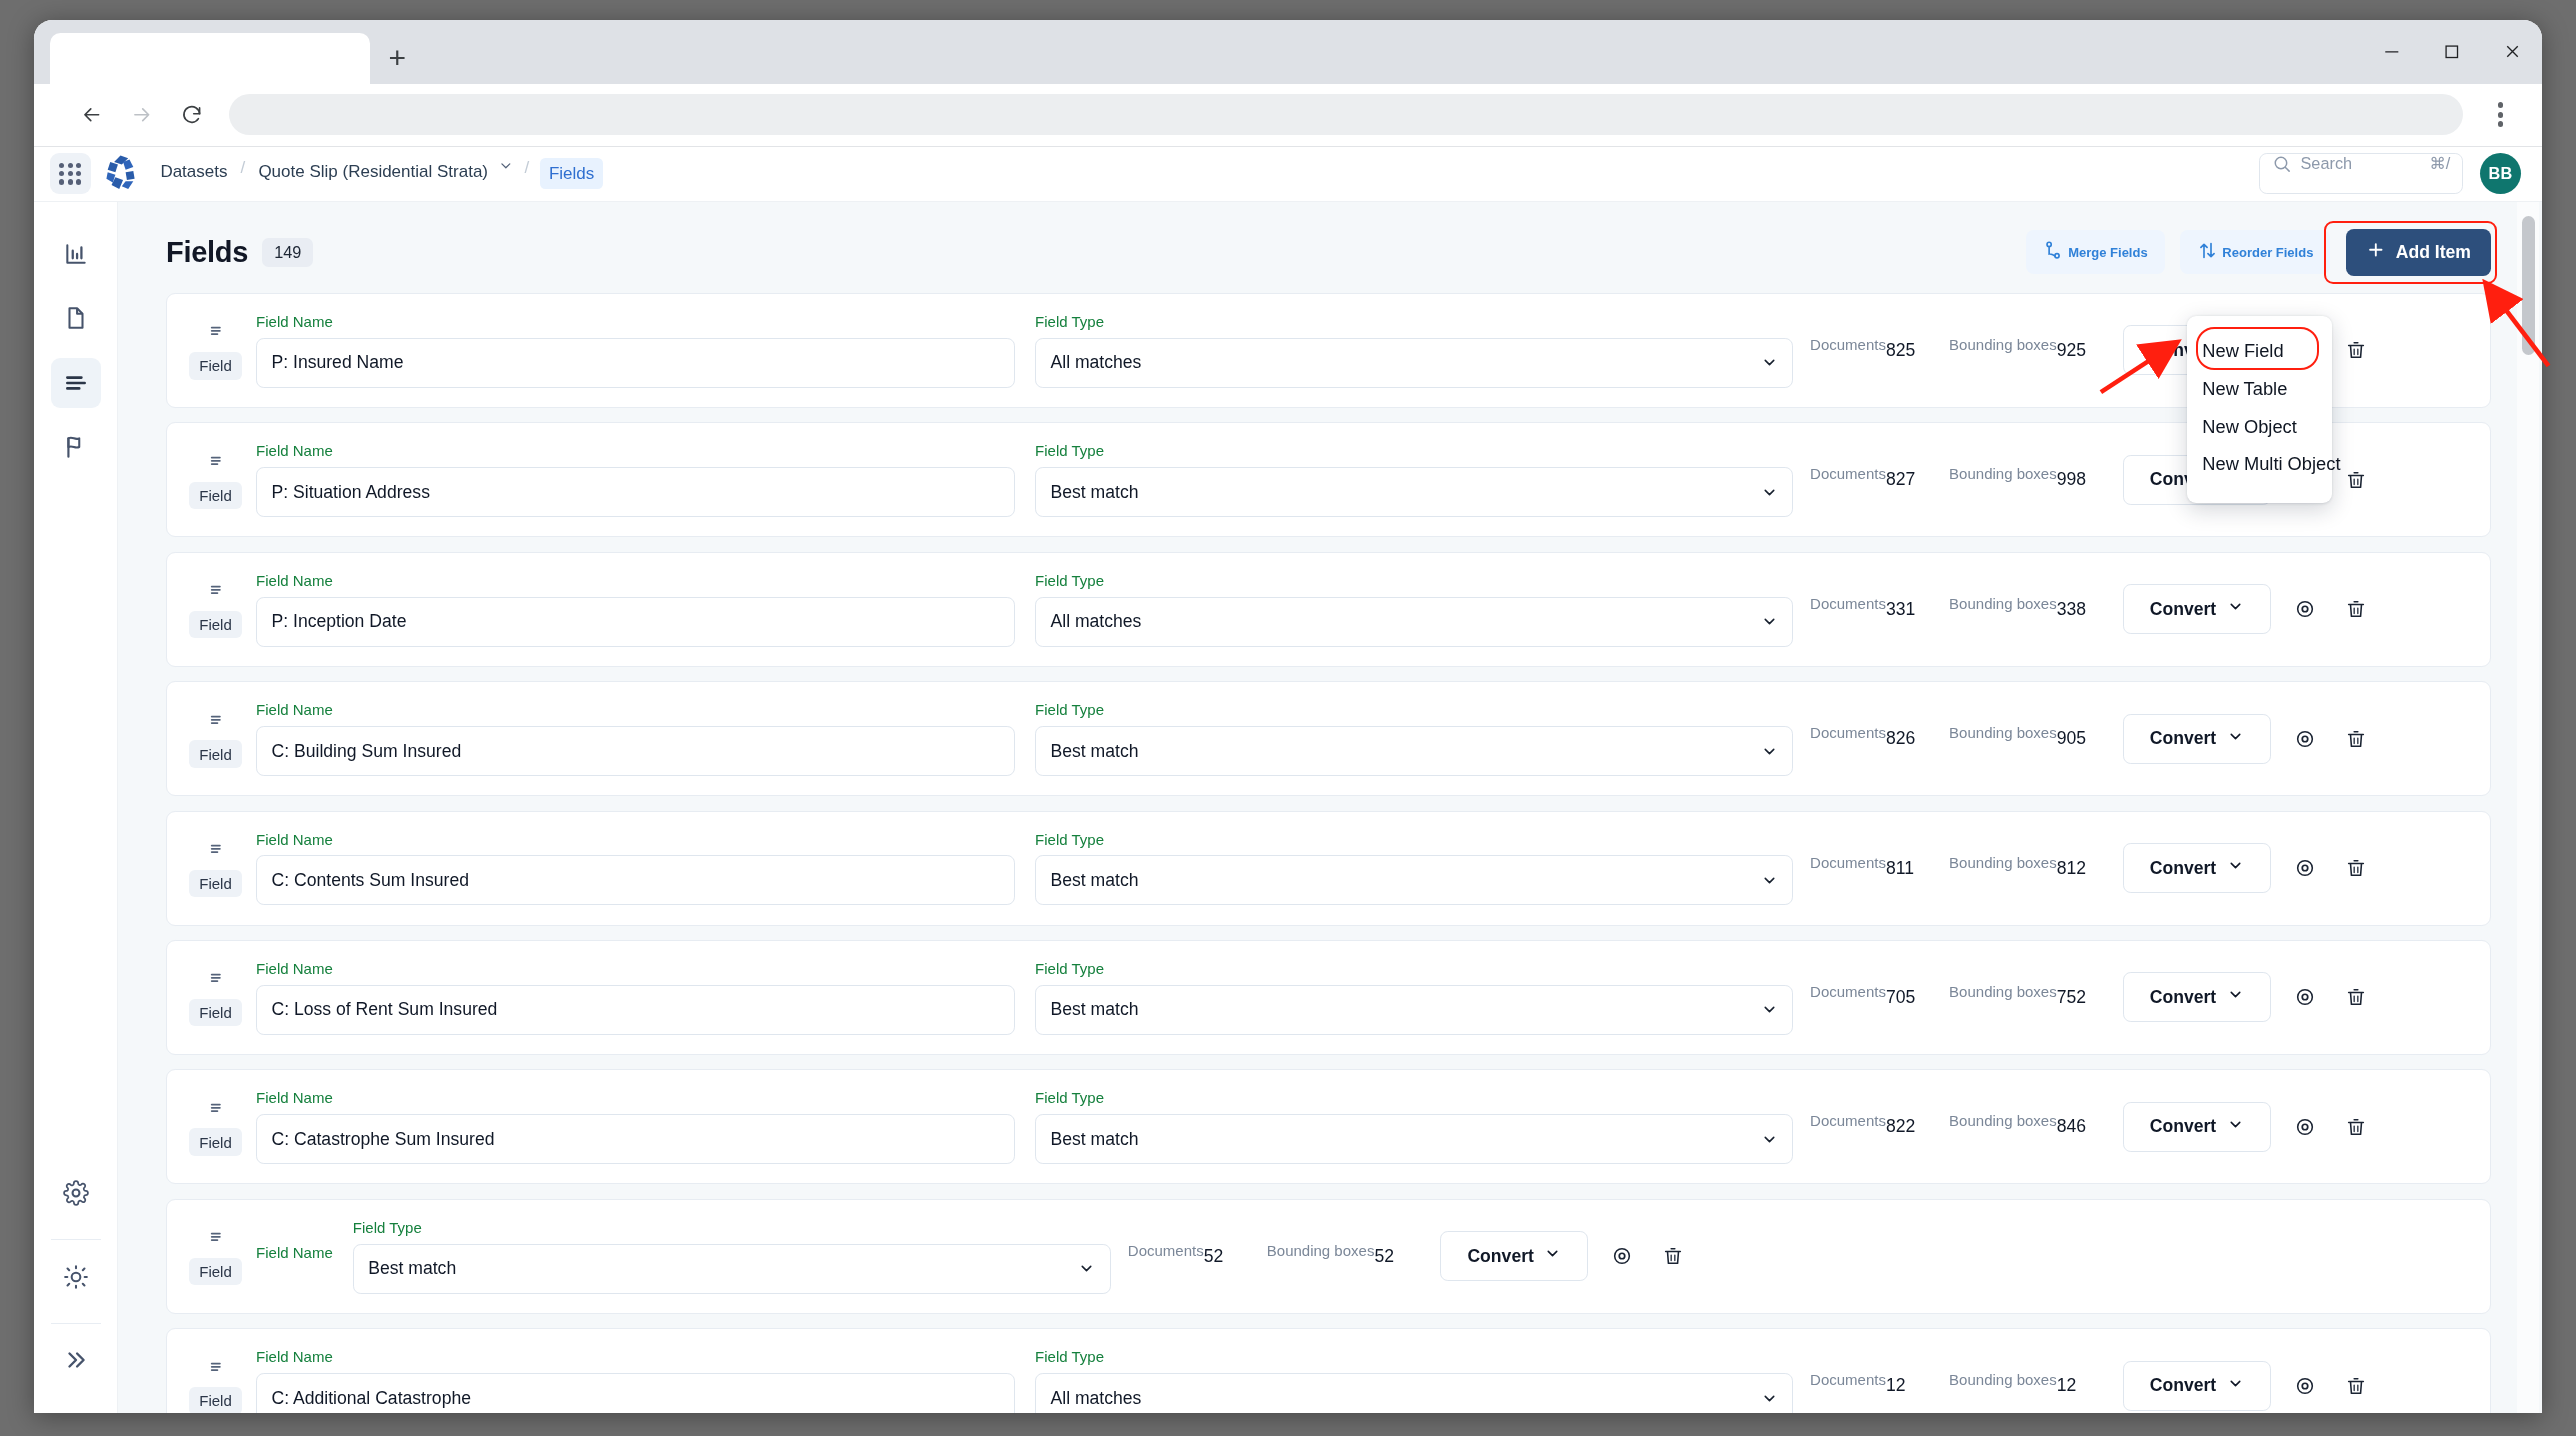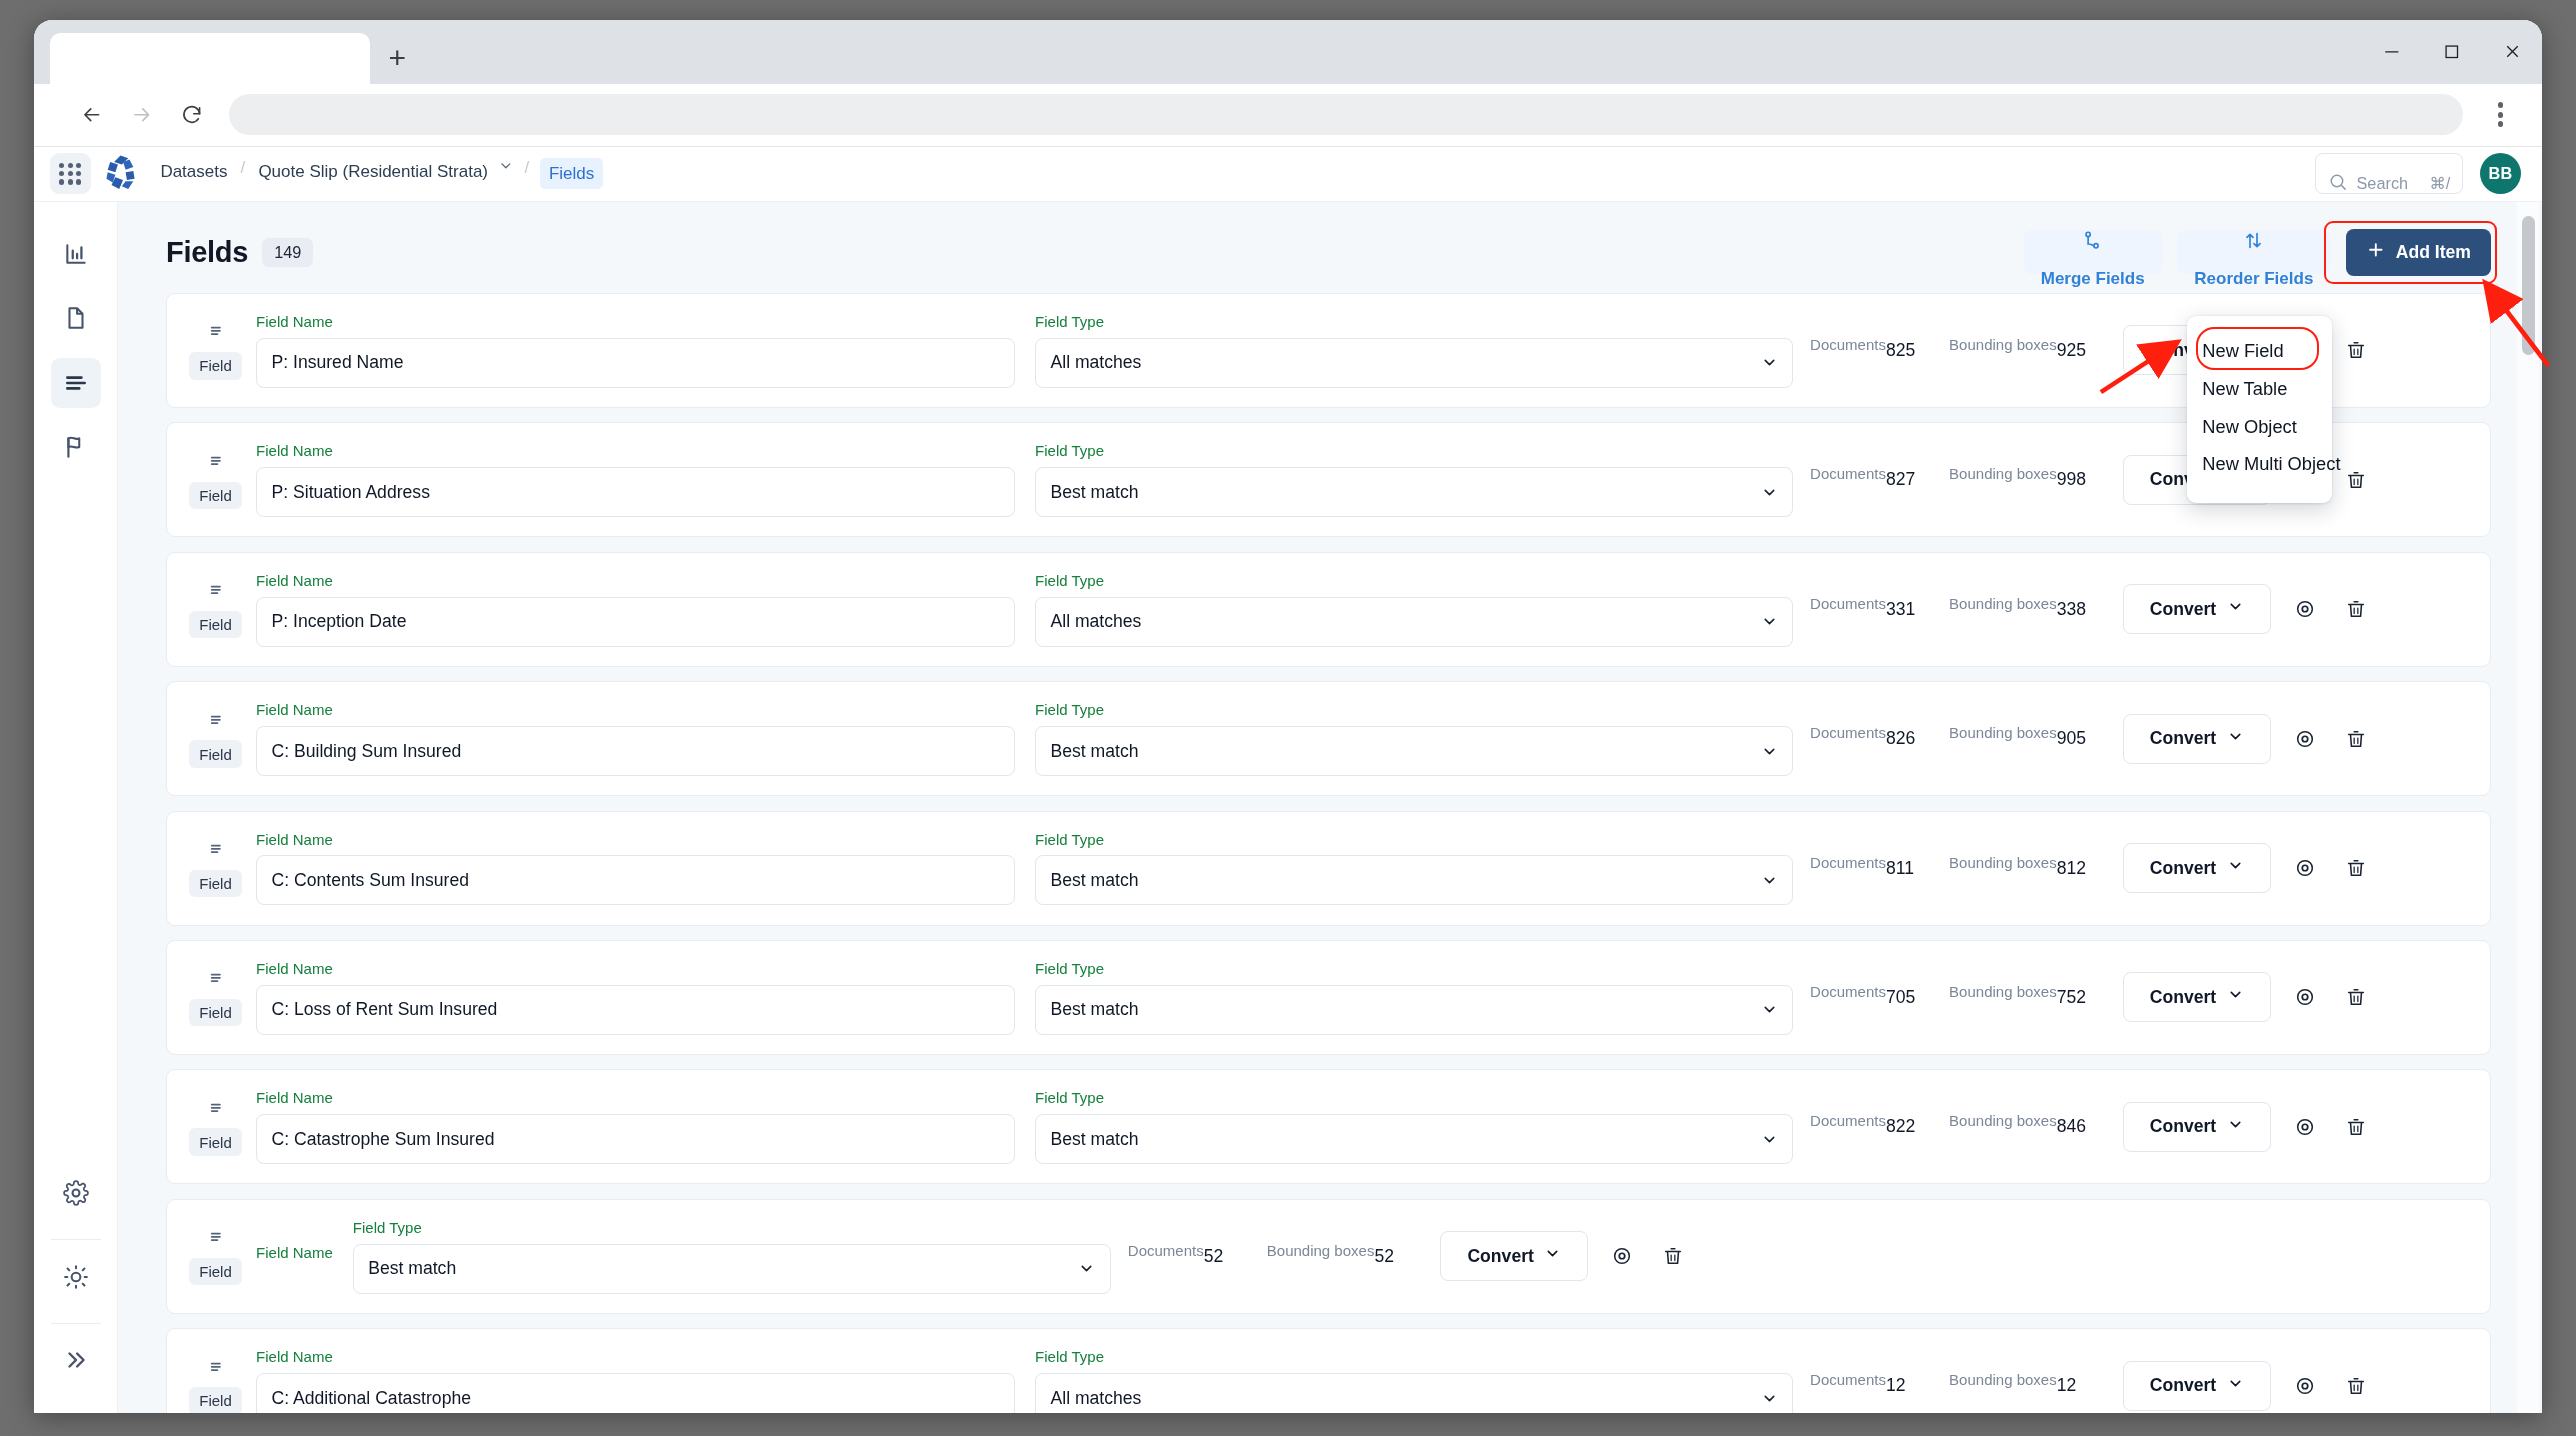--- a/index.html
+++ b/index.html
@@ -93,22 +93,22 @@
   }
   .crumb.link { color: #2c3e52; }
   .crumb.active {
     color: #2f6fd0; background: #e8f2fe; border-radius: 5.2px; padding: 5.2px 9.1px;
   }
   .crumb-sep { color: #c3ccd6; margin: 0 10.5px; font-size: 17px; }
   .crumb-caret { margin-left: 7.8px; color: #55637a; display: inline-flex; }
 
   .appbar-right { margin-left: auto; display: flex; align-items: center; gap: 17px; }
   .searchbox {
-    width: 148px; height: 41px; border: 0.7px solid #e0e6ed; border-radius: 7.8px;
-    display: flex; align-items: flex-end; padding: 0 11.8px; gap: 9.1px; background:#fff;
+    width: 204px; height: 41px; border: 0.7px solid #e0e6ed; border-radius: 7.8px;
+    display: flex; align-items: flex-start; padding: 0 11.8px; gap: 9.1px; background:#fff;
   }
   .searchbox .ph { color: #8d99ab; font-size: 16.3px; flex:1; }
   .searchbox .kbd { color: #8d99ab; font-size: 16.3px; }
   .avatar {
     width: 41px; height: 41px; border-radius: 50%; background: #0f766e;
     color: #fff; display: flex; align-items: center; justify-content: center;
     font-size: 16.3px; font-weight: 600; letter-spacing: 0.3px;
   }
 
   
@@ -137,24 +137,23 @@
     position: relative; z-index: 12;
   }
   .page-title { font-size: 29px; font-weight: 700; color: #121826; letter-spacing: -0.3px; }
   .count-badge {
     margin-left: 14.4px; background: #e9edf3; color: #1d2634; font-size: 16.3px;
     padding: 4.6px 11.8px; border-radius: 6.5px; font-weight: 400;
   }
   .head-actions { margin-left: auto; display: flex; align-items: center; gap: 15.7px; position: relative; }
   .ghost-btn {
     height: 44px; background: #eef5fe; color: #3081d8; border-radius: 7.8px;
-    display: flex; align-items: center; gap: 13px; padding: 0 17px;
-    font-size: 17px; font-weight: 600; border: none;
+    display: flex; align-items: center; gap: 4px; padding: 0 17px;
+    font-size: 13px; font-weight: 600; border: none;
     font-family: "Liberation Sans", sans-serif;
-    flex-direction: column;
   }
   .primary-btn {
     height: 47px; background: #2d4f7c; color: #fff; border-radius: 7.8px;
     display: flex; align-items: center; gap: 10.5px; padding: 0 19.6px;
     font-size: 17.6px; font-weight: 600; border: none;
     font-family: "Liberation Sans", sans-serif;
   }
   .hl-box {
     position: absolute; border: 2.6px solid #ff1f0f; border-radius: 9.1px;
     pointer-events: none;

